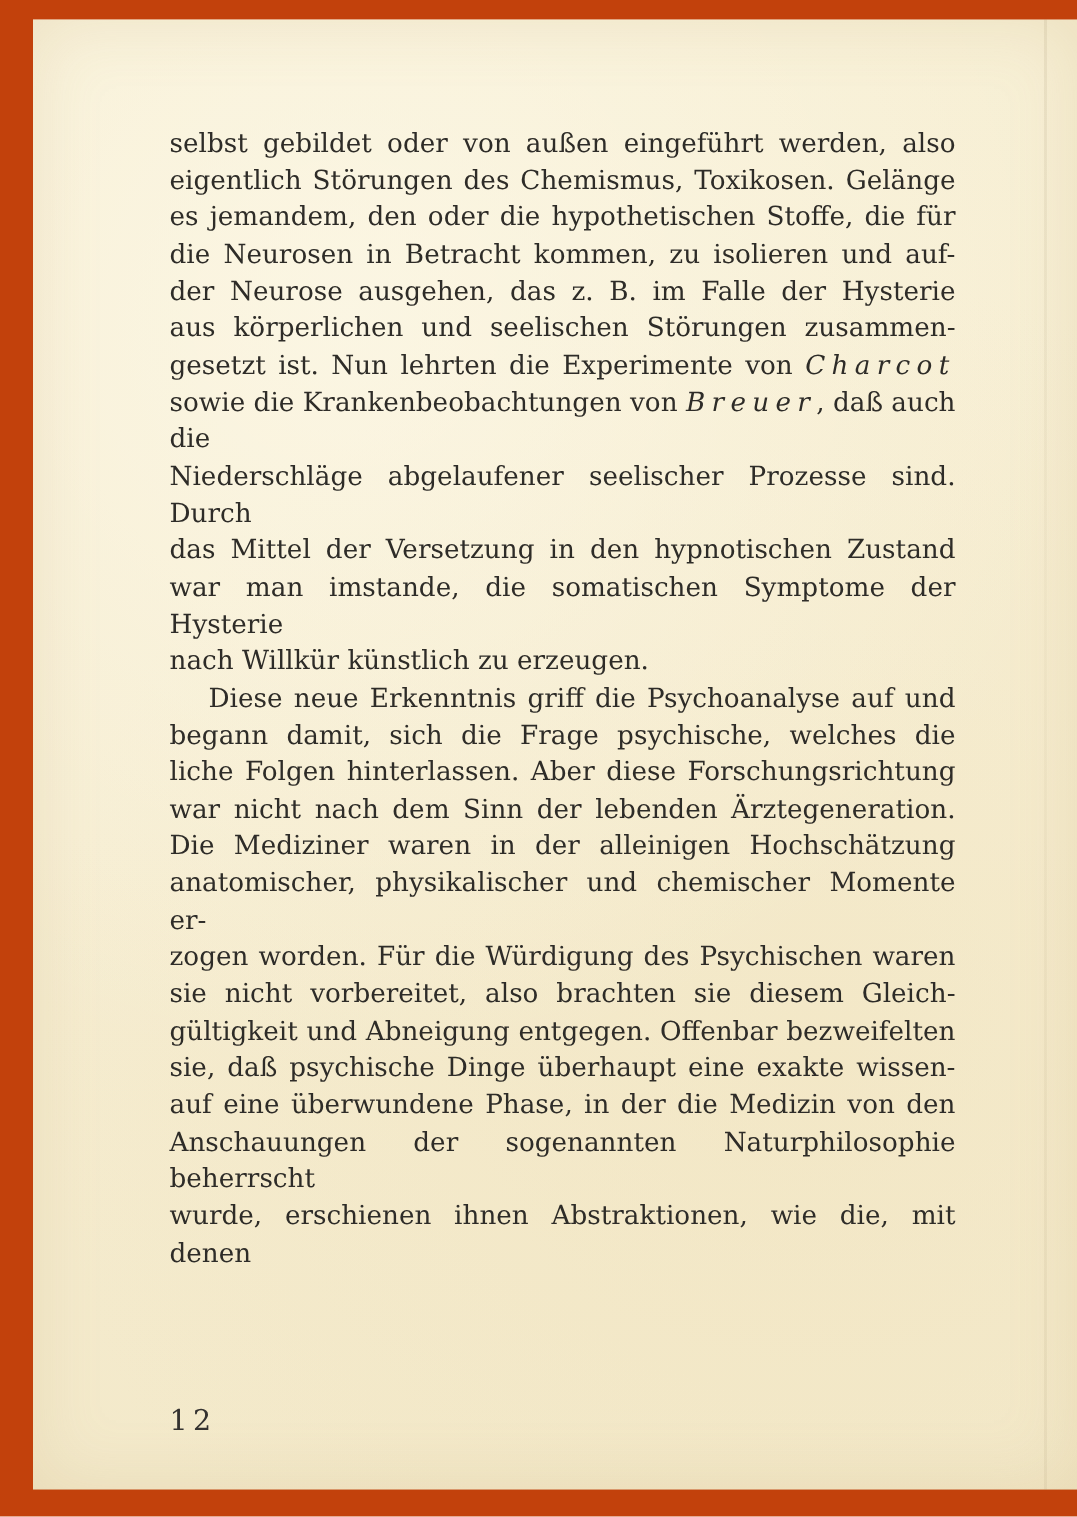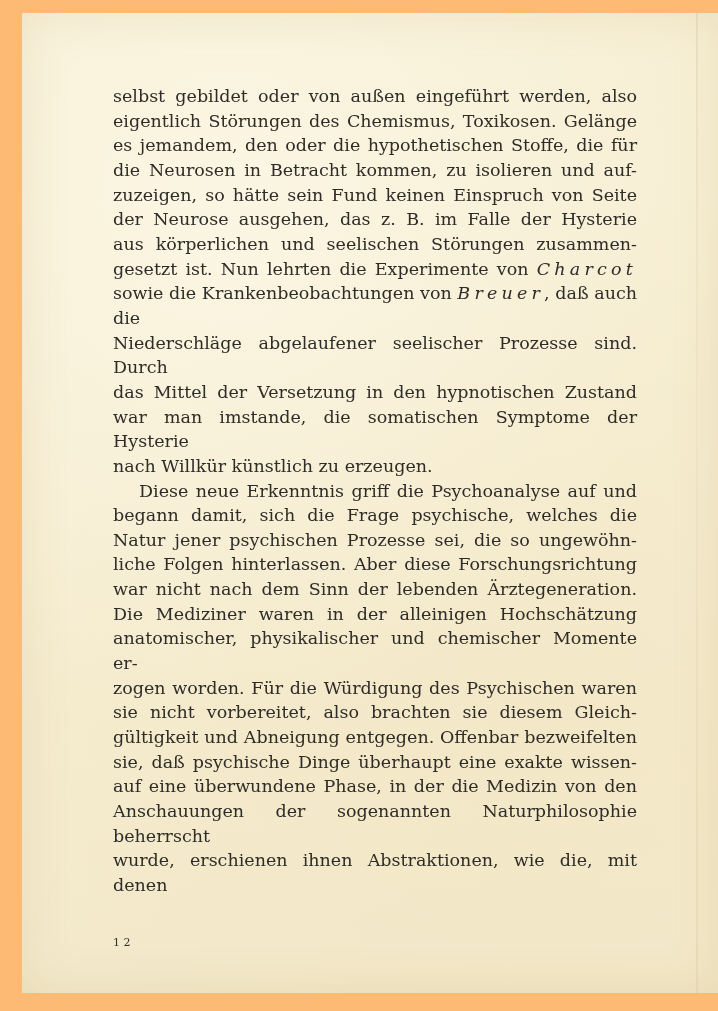--- a/index.html
+++ b/index.html
@@ -8,21 +8,21 @@
     width: 718px;
     height: 1011px;
     overflow: hidden;
     background: #fdfdfa;
     font-family: "DejaVu Serif", "Liberation Serif", serif;
   }
   .scan {
     position: relative;
     width: 718px;
     height: 1011px;
-    background: #fdba74;
+    background: #c2410c;
   }
   .book-page {
     position: absolute;
     left: 22px;
     top: 13px;
     width: 696px;
     height: 980px;
     background:
       radial-gradient(circle at 30% 20%, rgba(255,252,240,0.55), rgba(255,252,240,0) 55%),
       radial-gradient(circle at 75% 70%, rgba(238,222,180,0.30), rgba(238,222,180,0) 60%),
@@ -63,51 +63,49 @@
     text-indent: 26px;
   }
   .sperr {
     letter-spacing: 0.24em;
     font-style: italic;
   }
   .page-number {
     position: absolute;
     left: 91px;
     top: 923px;
-    font-size: 11px;
+    font-size: 19px;
     letter-spacing: 3.5px;
     color: #343230;
   }
 </style>
 </head>
 <body>
 
 <div class="scan">
   <div class="book-page">
     <div class="page-crease"></div>
     <div class="text-block">
         <div class="para">
           <span class="line">selbst gebildet oder von außen eingeführt werden, also</span>
           <span class="line">eigentlich Störungen des Chemismus, Toxikosen. Gelänge</span>
           <span class="line">es jemandem, den oder die hypothetischen Stoffe, die für</span>
           <span class="line">die Neurosen in Betracht kommen, zu isolieren und auf-</span>
-          <span class="line">zuzeigen, so hätte sein Fund keinen Einspruch von Seite</span>
           <span class="line">der Neurose ausgehen, das z. B. im Falle der Hysterie</span>
           <span class="line">aus körperlichen und seelischen Störungen zusammen-</span>
           <span class="line">gesetzt ist. Nun lehrten die Experimente von <span class="sperr">Charcot</span></span>
           <span class="line">sowie die Krankenbeobachtungen von <span class="sperr">Breuer</span>, daß auch die</span>
           <span class="line">Niederschläge abgelaufener seelischer Prozesse sind. Durch</span>
           <span class="line">das Mittel der Versetzung in den hypnotischen Zustand</span>
           <span class="line">war man imstande, die somatischen Symptome der Hysterie</span>
           <span class="line unjust">nach Willkür künstlich zu erzeugen.</span>
         </div>
         <div class="para indent">
           <span class="line">Diese neue Erkenntnis griff die Psychoanalyse auf und</span>
           <span class="line">begann damit, sich die Frage psychische, welches die</span>
-          <span class="line">Natur jener psychischen Prozesse sei, die so ungewöhn-</span>
           <span class="line">liche Folgen hinterlassen. Aber diese Forschungsrichtung</span>
           <span class="line">war nicht nach dem Sinn der lebenden Ärztegeneration.</span>
           <span class="line">Die Mediziner waren in der alleinigen Hochschätzung</span>
           <span class="line">anatomischer, physikalischer und chemischer Momente er-</span>
           <span class="line">zogen worden. Für die Würdigung des Psychischen waren</span>
           <span class="line">sie nicht vorbereitet, also brachten sie diesem Gleich-</span>
           <span class="line">gültigkeit und Abneigung entgegen. Offenbar bezweifelten</span>
           <span class="line">sie, daß psychische Dinge überhaupt eine exakte wissen-</span>
           <span class="line">auf eine überwundene Phase, in der die Medizin von den</span>
           <span class="line">Anschauungen der sogenannten Naturphilosophie beherrscht</span>

